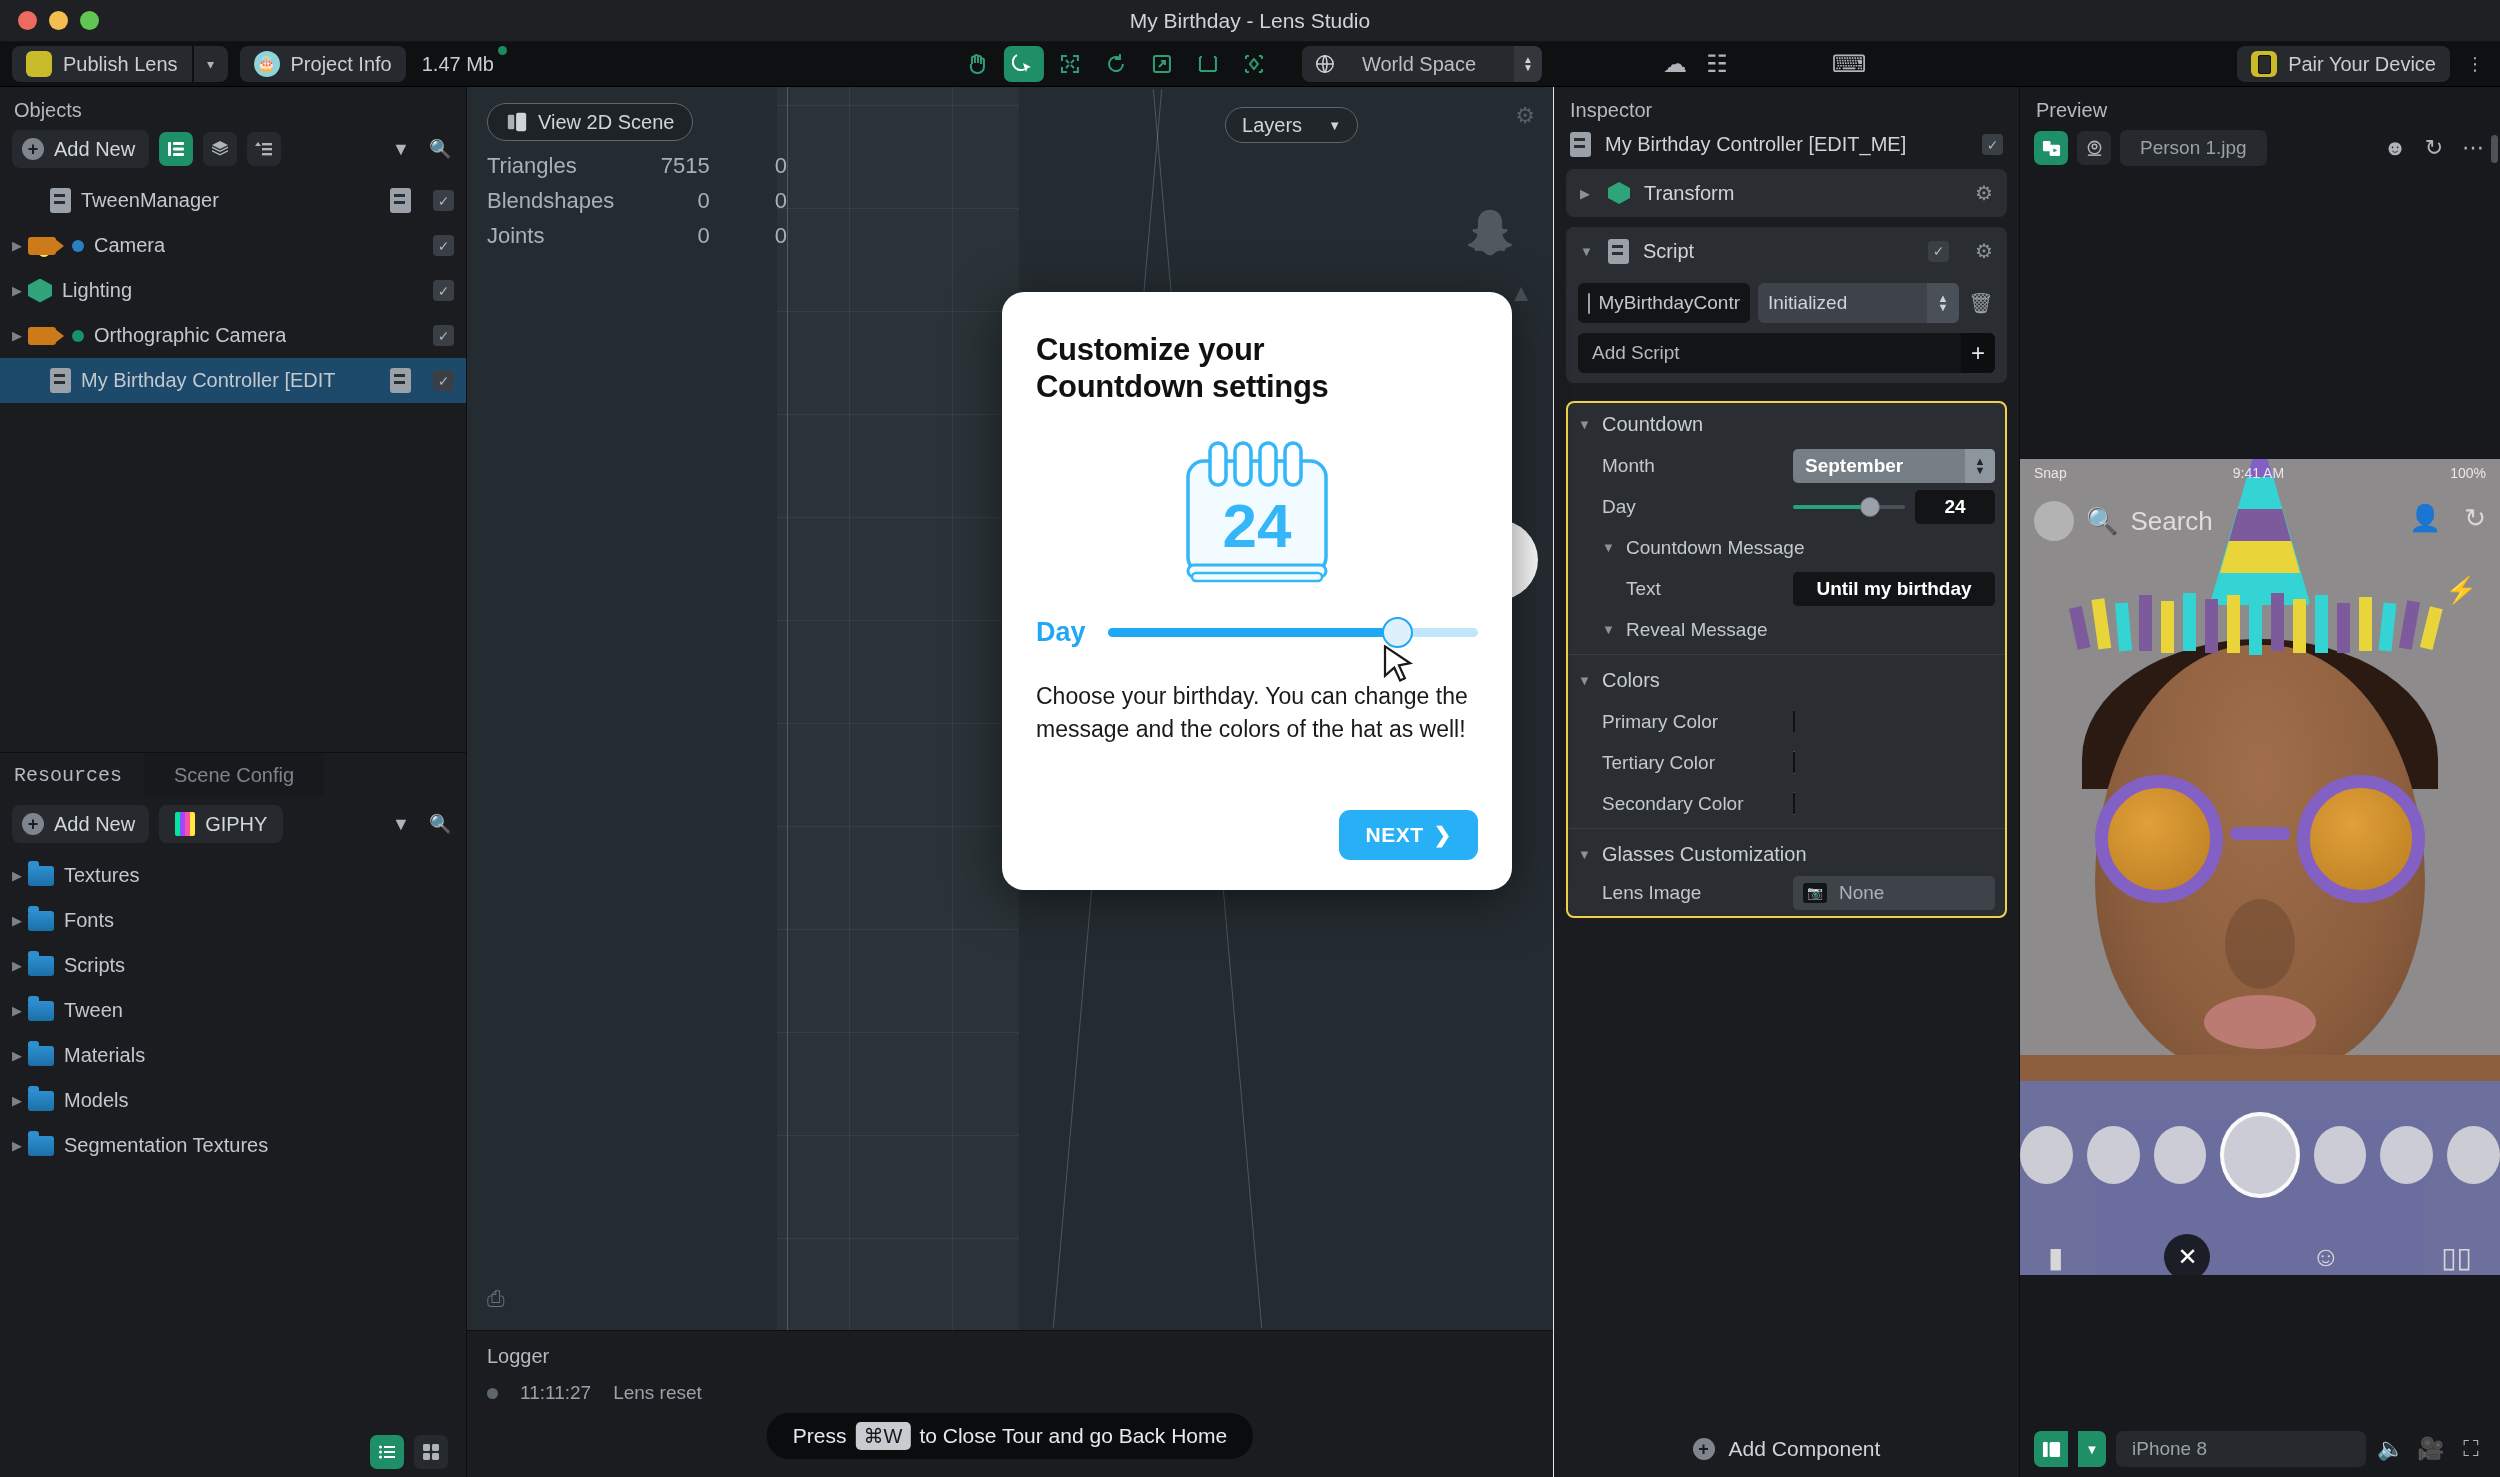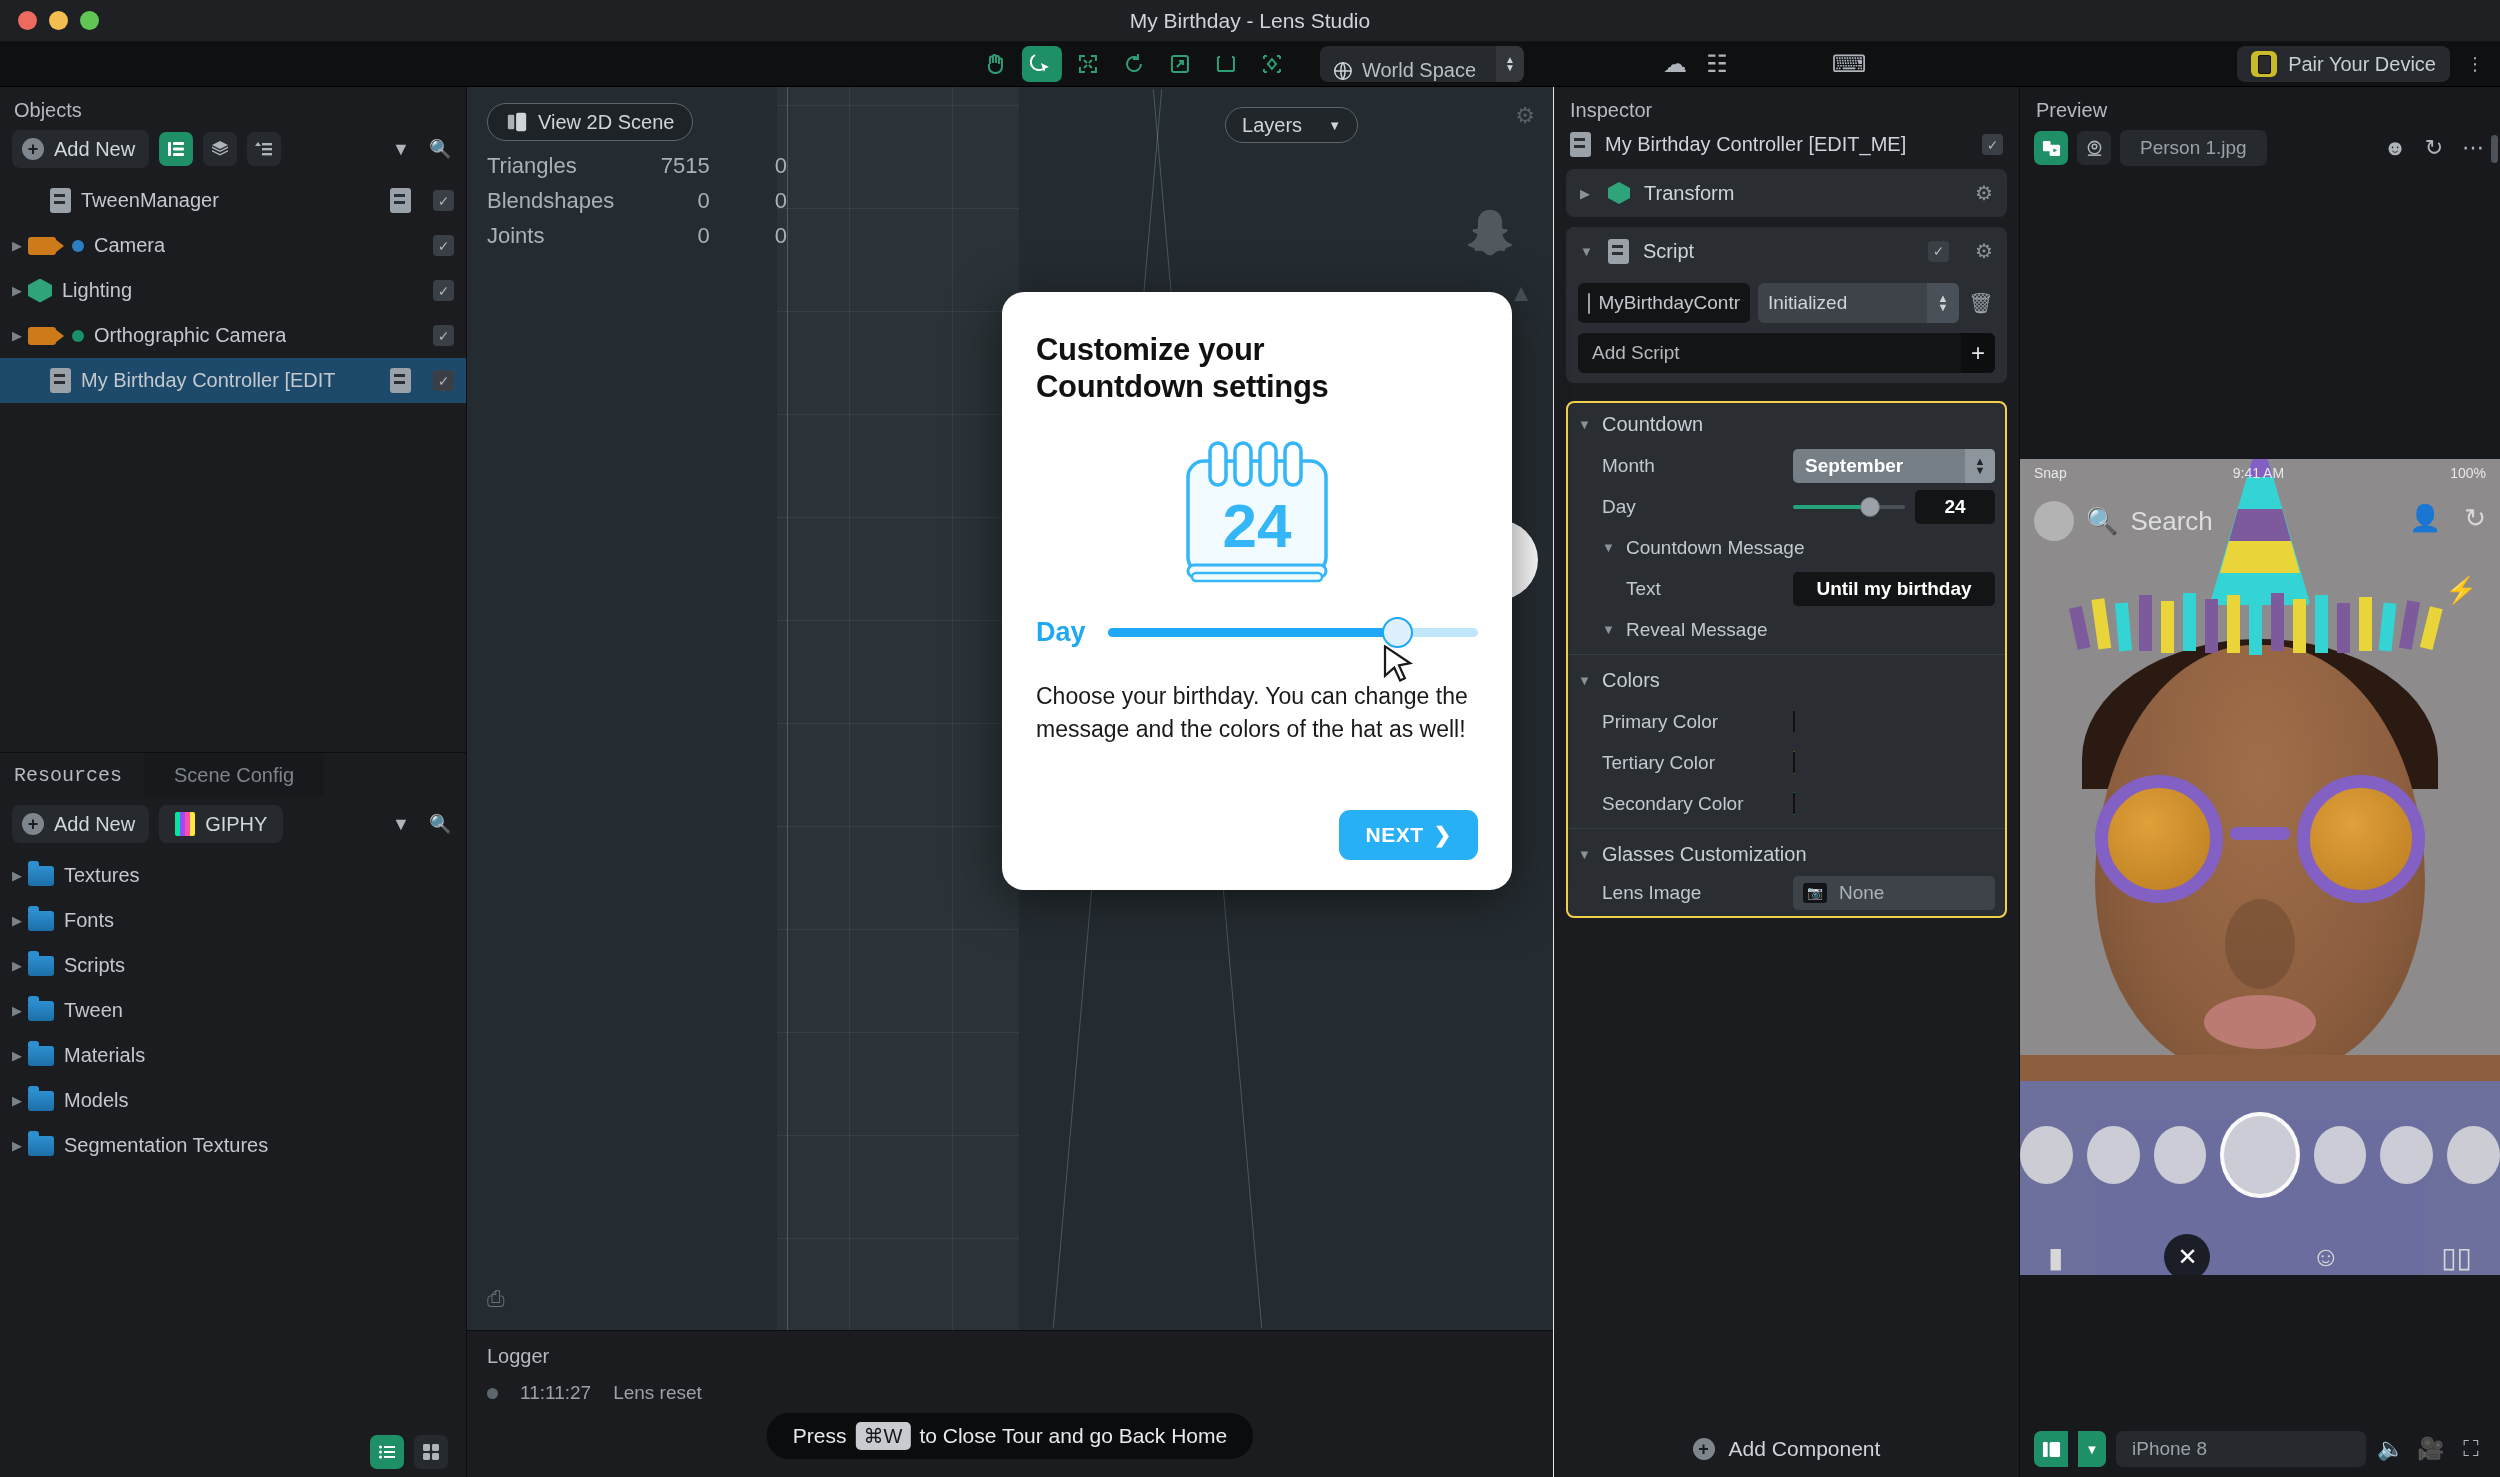--- a/index.html
+++ b/index.html
@@ -30,22 +30,22 @@
   .ico-lens .face{width:17px;height:17px;border-radius:50%;border:2px solid #1a1a1a;background:#ffe45e;position:relative;}
   .ico-cake{ width:26px;height:26px;border-radius:50%;background:#8fd4dd;display:flex;align-items:center;justify-content:center;font-size:15px;}
   .mb{ font-size:20px; color:#c9ced4; padding:0 16px; position:relative;}
   .mb .grn{ position:absolute; right:3px; top:-7px; width:9px; height:9px; border-radius:50%; background:#1c8a5f;}
 
   .tb-center{ position:absolute; left:50%; transform:translateX(-50%); display:flex; align-items:center; gap:6px;}
   .tbtn{ width:40px; height:36px; border-radius:7px; display:flex;align-items:center;justify-content:center; }
   .tbtn svg{ stroke:#2f9e76; fill:none; stroke-width:2; }
   .tbtn.active{ background:#1f8f68; }
   .tbtn.active svg{ stroke:#ffffff; }
-  .space-pill{ margin-left:22px; background:#26292d; border-radius:8px; height:36px; display:flex; align-items:flex-end;
-     padding:0 0 0 12px; gap:8px; font-size:20px; color:#b9bfc5;}
+  .space-pill{ margin-left:22px; background:#26292d; border-radius:8px; height:36px; display:flex; align-items:center;
+     padding:0 0 0 12px; gap:26px; font-size:20px; color:#b9bfc5;}
   .space-pill .stepper{ width:28px; height:36px; background:#33373c; border-radius:0 8px 8px 0;
      display:flex;flex-direction:column;align-items:center;justify-content:center;margin-left:12px;font-size:10px;line-height:8px;color:#cfd4d9;}
   .tb-right{ position:absolute; right:10px; display:flex; align-items:center; gap:10px;}
   .ico-phone{ width:26px;height:26px;border-radius:6px;background:#c9bb2a;display:flex;align-items:center;justify-content:center;}
   .ico-phone .scr{width:13px;height:19px;background:#2a2a2a;border-radius:2px;border:1px solid #111;}
   .tb-mid2{ position:absolute; left:1660px; display:flex; gap:12px; align-items:center;}
 
   
   .body{ flex:1; display:flex; min-height:0; }
 
@@ -248,20 +248,40 @@
   <div class="titlebar">
     <div class="traffic">
       <div class="dot red"></div>
       <div class="dot yellow"></div>
       <div class="dot green"></div>
     </div>
     <div class="wintitle">My Birthday - Lens Studio</div>
   </div>
 
   <div class="toolbar">
+    <div class="tb-left">
+      <div class="split">
+        <div class="pill">
+          <span class="ico-lens">
+              <span class="face"></span>
+            </span>
+          <span>Publish Lens</span>
+        </div>
+        <div class="caret">▾</div>
+      </div>
+      <div style="width:12px"></div>
+      <div class="pill">
+        <span class="ico-cake">🎂</span>
+        <span>Project Info</span>
+      </div>
+      <div class="mb">
+        <span>1.47 Mb</span>
+        <span class="grn"></span>
+      </div>
+    </div>
 
     <div class="tb-center">
       <div class="tbtn">
         <svg width="24" height="24" viewBox="0 0 24 24">
             <path d="M6 12V6a1.5 1.5 0 013 0v5M9 11V4.5a1.5 1.5 0 013 0V11M12 11V5.5a1.5 1.5 0 013 0V12M15 12V8a1.5 1.5 0 013 0v7a6 6 0 01-6 6h-1a6 6 0 01-6-6v-3"></path>
           </svg>
       </div>
       <div class="tbtn active">
         <svg width="24" height="24" viewBox="0 0 24 24">
             <path d="M5 3a8 8 0 108 14"></path>

